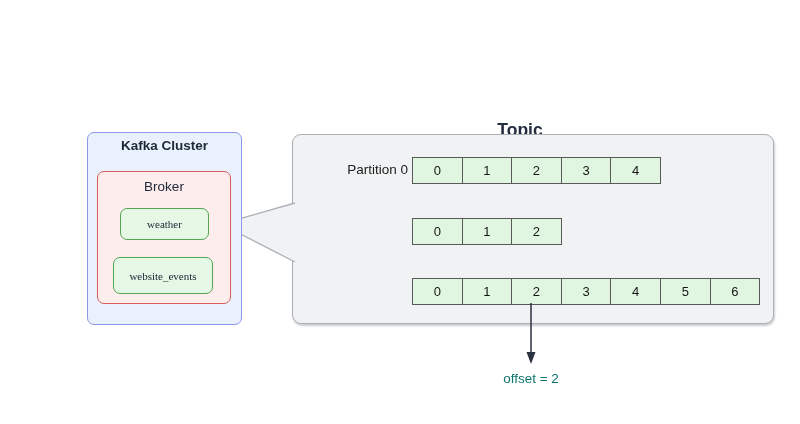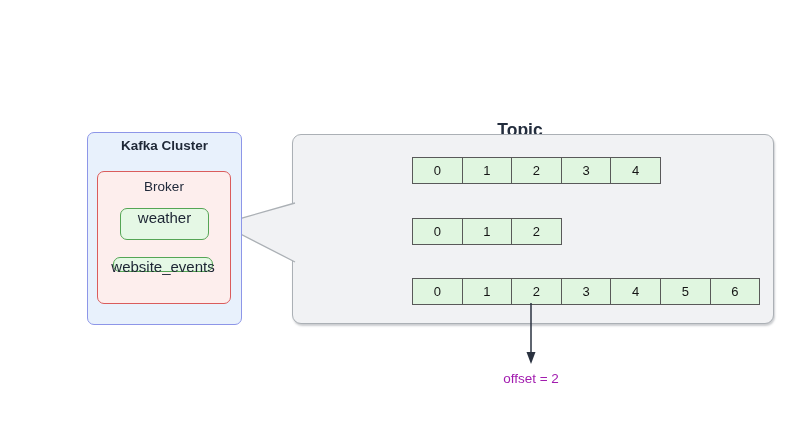--- a/index.html
+++ b/index.html
@@ -28,46 +28,46 @@
   .cluster-title{margin-top:5px;text-align:center;font-size:13.5px;font-weight:bold;color:#1e2736;}
   
   .broker-box{
     position:absolute;left:97px;top:171px;width:134px;height:133px;
     background:#fdeeed;border:1.5px solid #da5c5c;border-radius:7px;box-sizing:border-box;
   }
   .broker-title{margin-top:7px;text-align:center;font-size:13.5px;color:#20293a;}
   
   .chip{
     position:absolute;background:#e5f8e5;border:1.5px solid #55a555;border-radius:7px;
-    box-sizing:border-box;display:flex;justify-content:center;
-    font-size:15px;color:#1c2433;
+    box-sizing:border-box;display:flex;align-items:center;justify-content:center;
+    font-size:11px;color:#1c2433;font-family:Liberation Serif, serif;
   }
   .chip-weather{left:120px;top:208px;width:89px;height:32px;}
-  .chip-website{left:113px;top:257px;width:100px;height:15px;}
+  .chip-website{left:113px;top:257px;width:100px;height:37px;}
   
   .partition-label{
     position:absolute;width:78px;height:25px;line-height:25px;text-align:right;
     font-size:13.5px;color:#212121;left:330px;
   }
   .lbl-0{top:157px;} .lbl-1{top:218px;} .lbl-2{top:278px;}
   .cells{
     position:absolute;left:412px;display:flex;border:1.3px solid #595959;background:#e0f6e0;
   }
   .row-0{top:157px;} .row-1{top:218px;} .row-2{top:278px;}
   .cell{
     width:48.6px;height:25px;border-right:1.3px solid #595959;background:#e0f6e0;
     display:flex;align-items:center;justify-content:center;font-size:13px;color:#151515;
     box-sizing:content-box;
   }
   .cell:last-child{border-right:none;}
   
   .offset-arrow{position:absolute;left:521px;top:301px;width:20px;height:66px;}
   .offset-label{
     position:absolute;left:481px;top:371px;width:100px;text-align:center;
-    font-size:13.5px;color:#a21caf;
+    font-size:13.5px;color:#0f766e;
   }
 </style>
 </head>
 <body>
 
 <div class="canvas">
 
   <div class="topic-title">Topic</div>
 
   <div class="topic-container"></div>
@@ -84,20 +84,21 @@
     <div class="broker-title">Broker</div>
   </div>
 
   <div class="chip chip-weather">
     <span>weather</span>
   </div>
   <div class="chip chip-website">
     <span>website_events</span>
   </div>
 
+  <div class="partition-label lbl-0">Partition 0</div>
   <div class="cells row-0">
     <div class="cell">0</div>
     <div class="cell">1</div>
     <div class="cell">2</div>
     <div class="cell">3</div>
     <div class="cell">4</div>
   </div>
 
   <div class="cells row-1">
     <div class="cell">0</div>

